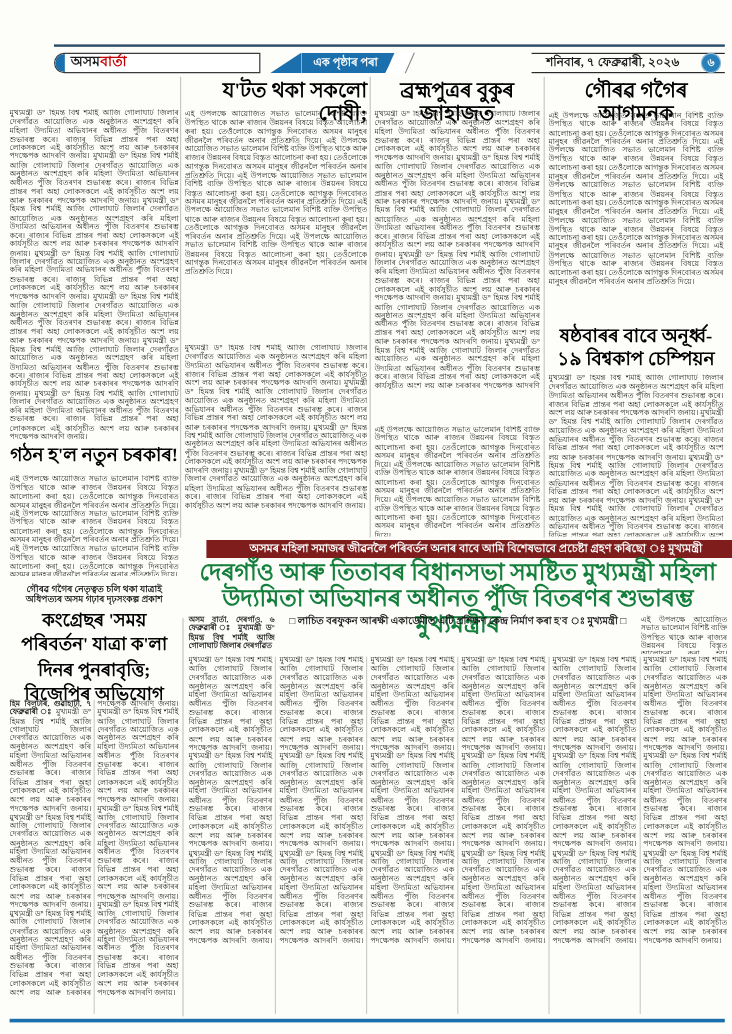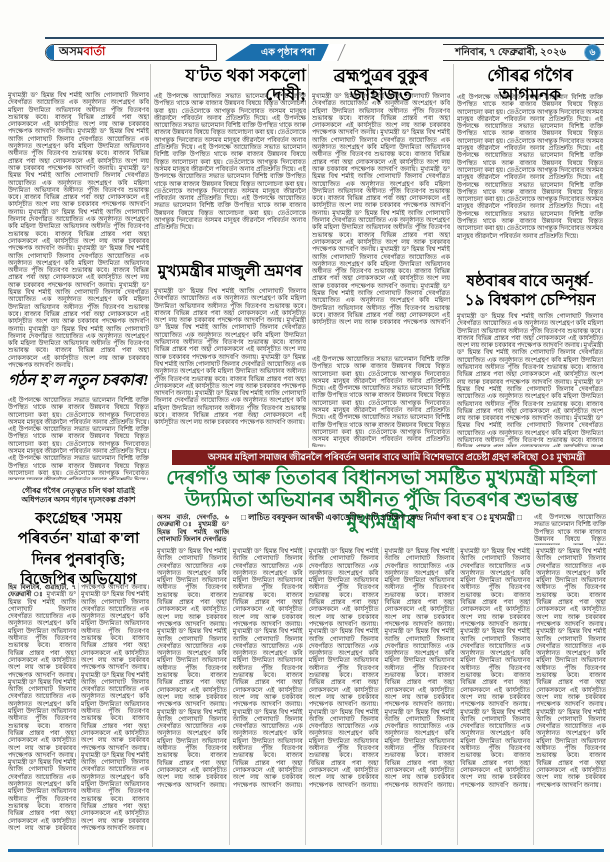--- a/index.html
+++ b/index.html
@@ -72,35 +72,34 @@
       <span class="page-circle">৬</span>
     </div>
   </div>
 
   <div class="abs vline" style="left:150px;top:64px;height:384px;"></div>
   <div class="abs vline" style="left:308px;top:64px;height:384px;"></div>
   <div class="abs vline" style="left:453px;top:64px;height:384px;"></div>
   <div class="abs vline" style="left:152px;top:515px;height:332px;"></div>
 
   <div class="abs bt" style="left:8px;top:91px;width:141px;height:277px;">মুখ্যমন্ত্ৰী ড° হিমন্ত বিশ্ব শৰ্মাই আজি গোলাঘাট জিলাৰ দেৰগাঁৱত আয়োজিত এক অনুষ্ঠানত অংশগ্ৰহণ কৰি মহিলা উদ্যমিতা অভিযানৰ অধীনত পুঁজি বিতৰণৰ শুভাৰম্ভ কৰে। ৰাজ্যৰ বিভিন্ন প্ৰান্তৰ পৰা অহা লোকসকলে এই কাৰ্যসূচীত অংশ লয় আৰু চৰকাৰৰ পদক্ষেপক আদৰণি জনায়। মুখ্যমন্ত্ৰী ড° হিমন্ত বিশ্ব শৰ্মাই আজি গোলাঘাট জিলাৰ দেৰগাঁৱত আয়োজিত এক অনুষ্ঠানত অংশগ্ৰহণ কৰি মহিলা উদ্যমিতা অভিযানৰ অধীনত পুঁজি বিতৰণৰ শুভাৰম্ভ কৰে। ৰাজ্যৰ বিভিন্ন প্ৰান্তৰ পৰা অহা লোকসকলে এই কাৰ্যসূচীত অংশ লয় আৰু চৰকাৰৰ পদক্ষেপক আদৰণি জনায়। মুখ্যমন্ত্ৰী ড° হিমন্ত বিশ্ব শৰ্মাই আজি গোলাঘাট জিলাৰ দেৰগাঁৱত আয়োজিত এক অনুষ্ঠানত অংশগ্ৰহণ কৰি মহিলা উদ্যমিতা অভিযানৰ অধীনত পুঁজি বিতৰণৰ শুভাৰম্ভ কৰে। ৰাজ্যৰ বিভিন্ন প্ৰান্তৰ পৰা অহা লোকসকলে এই কাৰ্যসূচীত অংশ লয় আৰু চৰকাৰৰ পদক্ষেপক আদৰণি জনায়। মুখ্যমন্ত্ৰী ড° হিমন্ত বিশ্ব শৰ্মাই আজি গোলাঘাট জিলাৰ দেৰগাঁৱত আয়োজিত এক অনুষ্ঠানত অংশগ্ৰহণ কৰি মহিলা উদ্যমিতা অভিযানৰ অধীনত পুঁজি বিতৰণৰ শুভাৰম্ভ কৰে। ৰাজ্যৰ বিভিন্ন প্ৰান্তৰ পৰা অহা লোকসকলে এই কাৰ্যসূচীত অংশ লয় আৰু চৰকাৰৰ পদক্ষেপক আদৰণি জনায়। মুখ্যমন্ত্ৰী ড° হিমন্ত বিশ্ব শৰ্মাই আজি গোলাঘাট জিলাৰ দেৰগাঁৱত আয়োজিত এক অনুষ্ঠানত অংশগ্ৰহণ কৰি মহিলা উদ্যমিতা অভিযানৰ অধীনত পুঁজি বিতৰণৰ শুভাৰম্ভ কৰে। ৰাজ্যৰ বিভিন্ন প্ৰান্তৰ পৰা অহা লোকসকলে এই কাৰ্যসূচীত অংশ লয় আৰু চৰকাৰৰ পদক্ষেপক আদৰণি জনায়। মুখ্যমন্ত্ৰী ড° হিমন্ত বিশ্ব শৰ্মাই আজি গোলাঘাট জিলাৰ দেৰগাঁৱত আয়োজিত এক অনুষ্ঠানত অংশগ্ৰহণ কৰি মহিলা উদ্যমিতা অভিযানৰ অধীনত পুঁজি বিতৰণৰ শুভাৰম্ভ কৰে। ৰাজ্যৰ বিভিন্ন প্ৰান্তৰ পৰা অহা লোকসকলে এই কাৰ্যসূচীত অংশ লয় আৰু চৰকাৰৰ পদক্ষেপক আদৰণি জনায়। মুখ্যমন্ত্ৰী ড° হিমন্ত বিশ্ব শৰ্মাই আজি গোলাঘাট জিলাৰ দেৰগাঁৱত আয়োজিত এক অনুষ্ঠানত অংশগ্ৰহণ কৰি মহিলা উদ্যমিতা অভিযানৰ অধীনত পুঁজি বিতৰণৰ শুভাৰম্ভ কৰে। ৰাজ্যৰ বিভিন্ন প্ৰান্তৰ পৰা অহা লোকসকলে এই কাৰ্যসূচীত অংশ লয় আৰু চৰকাৰৰ পদক্ষেপক আদৰণি জনায়।</div>
-  <div class="abs hl hl-mid" style="left:8px;top:371px;width:141px;font-style:italic;">গঠন হ'ল নতুন চৰকাৰ!</div>
+  <div class="abs hl hl-mid" style="left:8px;top:371px;width:141px;">গঠন হ'ল নতুন চৰকাৰ!</div>
   <div class="abs bt" style="left:8px;top:396px;width:141px;height:84px;">এই উপলক্ষে আয়োজিত সভাত ভালেমান বিশিষ্ট ব্যক্তি উপস্থিত থাকে আৰু ৰাজ্যৰ উন্নয়নৰ বিষয়ে বিস্তৃত আলোচনা কৰা হয়। তেওঁলোকে আগন্তুক দিনবোৰত অসমৰ মানুহৰ জীৱনলৈ পৰিবৰ্তন অনাৰ প্ৰতিশ্ৰুতি দিয়ে। এই উপলক্ষে আয়োজিত সভাত ভালেমান বিশিষ্ট ব্যক্তি উপস্থিত থাকে আৰু ৰাজ্যৰ উন্নয়নৰ বিষয়ে বিস্তৃত আলোচনা কৰা হয়। তেওঁলোকে আগন্তুক দিনবোৰত অসমৰ মানুহৰ জীৱনলৈ পৰিবৰ্তন অনাৰ প্ৰতিশ্ৰুতি দিয়ে। এই উপলক্ষে আয়োজিত সভাত ভালেমান বিশিষ্ট ব্যক্তি উপস্থিত থাকে আৰু ৰাজ্যৰ উন্নয়নৰ বিষয়ে বিস্তৃত আলোচনা কৰা হয়। তেওঁলোকে আগন্তুক দিনবোৰত অসমৰ মানুহৰ জীৱনলৈ পৰিবৰ্তন অনাৰ প্ৰতিশ্ৰুতি দিয়ে।</div>
   <div class="abs kicker" style="left:8px;top:486px;width:141px;">
     <span>গৌৰৱ গগৈৰ নেতৃত্বত চলি থকা যাত্ৰাই</span><br>
     <span>অধিপত্যৰ অসম গঢ়াৰ দৃঢ়সংকল্প প্ৰকাশ</span>
   </div>
   <div class="abs hl" style="left:8px;top:508px;width:141px;font-size:15px;line-height:1.35;">কংগ্ৰেছৰ 'সময় পৰিবৰ্তন' যাত্ৰা ক'লা দিনৰ পুনৰাবৃত্তি; বিজেপিৰ অভিযোগ</div>
   <div class="abs cols2 bt">
     <span class="bt-bold">হিম বিলটাৰ, গুৱাহাটী, ৭ ফেব্ৰুৱাৰী ঃ</span>
     <span>মুখ্যমন্ত্ৰী ড° হিমন্ত বিশ্ব শৰ্মাই আজি গোলাঘাট জিলাৰ দেৰগাঁৱত আয়োজিত এক অনুষ্ঠানত অংশগ্ৰহণ কৰি মহিলা উদ্যমিতা অভিযানৰ অধীনত পুঁজি বিতৰণৰ শুভাৰম্ভ কৰে। ৰাজ্যৰ বিভিন্ন প্ৰান্তৰ পৰা অহা লোকসকলে এই কাৰ্যসূচীত অংশ লয় আৰু চৰকাৰৰ পদক্ষেপক আদৰণি জনায়। মুখ্যমন্ত্ৰী ড° হিমন্ত বিশ্ব শৰ্মাই আজি গোলাঘাট জিলাৰ দেৰগাঁৱত আয়োজিত এক অনুষ্ঠানত অংশগ্ৰহণ কৰি মহিলা উদ্যমিতা অভিযানৰ অধীনত পুঁজি বিতৰণৰ শুভাৰম্ভ কৰে। ৰাজ্যৰ বিভিন্ন প্ৰান্তৰ পৰা অহা লোকসকলে এই কাৰ্যসূচীত অংশ লয় আৰু চৰকাৰৰ পদক্ষেপক আদৰণি জনায়। মুখ্যমন্ত্ৰী ড° হিমন্ত বিশ্ব শৰ্মাই আজি গোলাঘাট জিলাৰ দেৰগাঁৱত আয়োজিত এক অনুষ্ঠানত অংশগ্ৰহণ কৰি মহিলা উদ্যমিতা অভিযানৰ অধীনত পুঁজি বিতৰণৰ শুভাৰম্ভ কৰে। ৰাজ্যৰ বিভিন্ন প্ৰান্তৰ পৰা অহা লোকসকলে এই কাৰ্যসূচীত অংশ লয় আৰু চৰকাৰৰ পদক্ষেপক আদৰণি জনায়। মুখ্যমন্ত্ৰী ড° হিমন্ত বিশ্ব শৰ্মাই আজি গোলাঘাট জিলাৰ দেৰগাঁৱত আয়োজিত এক অনুষ্ঠানত অংশগ্ৰহণ কৰি মহিলা উদ্যমিতা অভিযানৰ অধীনত পুঁজি বিতৰণৰ শুভাৰম্ভ কৰে। ৰাজ্যৰ বিভিন্ন প্ৰান্তৰ পৰা অহা লোকসকলে এই কাৰ্যসূচীত অংশ লয় আৰু চৰকাৰৰ পদক্ষেপক আদৰণি জনায়। মুখ্যমন্ত্ৰী ড° হিমন্ত বিশ্ব শৰ্মাই আজি গোলাঘাট জিলাৰ দেৰগাঁৱত আয়োজিত এক অনুষ্ঠানত অংশগ্ৰহণ কৰি মহিলা উদ্যমিতা অভিযানৰ অধীনত পুঁজি বিতৰণৰ শুভাৰম্ভ কৰে। ৰাজ্যৰ বিভিন্ন প্ৰান্তৰ পৰা অহা লোকসকলে এই কাৰ্যসূচীত অংশ লয় আৰু চৰকাৰৰ পদক্ষেপক আদৰণি জনায়। মুখ্যমন্ত্ৰী ড° হিমন্ত বিশ্ব শৰ্মাই আজি গোলাঘাট জিলাৰ দেৰগাঁৱত আয়োজিত এক অনুষ্ঠানত অংশগ্ৰহণ কৰি মহিলা উদ্যমিতা অভিযানৰ অধীনত পুঁজি বিতৰণৰ শুভাৰম্ভ কৰে। ৰাজ্যৰ বিভিন্ন প্ৰান্তৰ পৰা অহা লোকসকলে এই কাৰ্যসূচীত অংশ লয় আৰু চৰকাৰৰ পদক্ষেপক আদৰণি জনায়।</span>
   </div>
 
   <div class="abs hl hl-top" style="left:154px;top:66px;width:152px;text-align:right;">য'টত থকা সকলো দোষী;</div>
   <div class="abs bt" style="left:154px;top:92px;width:152px;height:166px;">এই উপলক্ষে আয়োজিত সভাত ভালেমান বিশিষ্ট ব্যক্তি উপস্থিত থাকে আৰু ৰাজ্যৰ উন্নয়নৰ বিষয়ে বিস্তৃত আলোচনা কৰা হয়। তেওঁলোকে আগন্তুক দিনবোৰত অসমৰ মানুহৰ জীৱনলৈ পৰিবৰ্তন অনাৰ প্ৰতিশ্ৰুতি দিয়ে। এই উপলক্ষে আয়োজিত সভাত ভালেমান বিশিষ্ট ব্যক্তি উপস্থিত থাকে আৰু ৰাজ্যৰ উন্নয়নৰ বিষয়ে বিস্তৃত আলোচনা কৰা হয়। তেওঁলোকে আগন্তুক দিনবোৰত অসমৰ মানুহৰ জীৱনলৈ পৰিবৰ্তন অনাৰ প্ৰতিশ্ৰুতি দিয়ে। এই উপলক্ষে আয়োজিত সভাত ভালেমান বিশিষ্ট ব্যক্তি উপস্থিত থাকে আৰু ৰাজ্যৰ উন্নয়নৰ বিষয়ে বিস্তৃত আলোচনা কৰা হয়। তেওঁলোকে আগন্তুক দিনবোৰত অসমৰ মানুহৰ জীৱনলৈ পৰিবৰ্তন অনাৰ প্ৰতিশ্ৰুতি দিয়ে। এই উপলক্ষে আয়োজিত সভাত ভালেমান বিশিষ্ট ব্যক্তি উপস্থিত থাকে আৰু ৰাজ্যৰ উন্নয়নৰ বিষয়ে বিস্তৃত আলোচনা কৰা হয়। তেওঁলোকে আগন্তুক দিনবোৰত অসমৰ মানুহৰ জীৱনলৈ পৰিবৰ্তন অনাৰ প্ৰতিশ্ৰুতি দিয়ে। এই উপলক্ষে আয়োজিত সভাত ভালেমান বিশিষ্ট ব্যক্তি উপস্থিত থাকে আৰু ৰাজ্যৰ উন্নয়নৰ বিষয়ে বিস্তৃত আলোচনা কৰা হয়। তেওঁলোকে আগন্তুক দিনবোৰত অসমৰ মানুহৰ জীৱনলৈ পৰিবৰ্তন অনাৰ প্ৰতিশ্ৰুতি দিয়ে।</div>
-  <div class="abs hl hl-mid" style="left:154px;top:262px;width:152px;">মুখ্যমন্ত্ৰীৰ মাজুলী ভ্ৰমণৰ</div>
   <div class="abs bt" style="left:154px;top:287px;width:152px;height:160px;">মুখ্যমন্ত্ৰী ড° হিমন্ত বিশ্ব শৰ্মাই আজি গোলাঘাট জিলাৰ দেৰগাঁৱত আয়োজিত এক অনুষ্ঠানত অংশগ্ৰহণ কৰি মহিলা উদ্যমিতা অভিযানৰ অধীনত পুঁজি বিতৰণৰ শুভাৰম্ভ কৰে। ৰাজ্যৰ বিভিন্ন প্ৰান্তৰ পৰা অহা লোকসকলে এই কাৰ্যসূচীত অংশ লয় আৰু চৰকাৰৰ পদক্ষেপক আদৰণি জনায়। মুখ্যমন্ত্ৰী ড° হিমন্ত বিশ্ব শৰ্মাই আজি গোলাঘাট জিলাৰ দেৰগাঁৱত আয়োজিত এক অনুষ্ঠানত অংশগ্ৰহণ কৰি মহিলা উদ্যমিতা অভিযানৰ অধীনত পুঁজি বিতৰণৰ শুভাৰম্ভ কৰে। ৰাজ্যৰ বিভিন্ন প্ৰান্তৰ পৰা অহা লোকসকলে এই কাৰ্যসূচীত অংশ লয় আৰু চৰকাৰৰ পদক্ষেপক আদৰণি জনায়। মুখ্যমন্ত্ৰী ড° হিমন্ত বিশ্ব শৰ্মাই আজি গোলাঘাট জিলাৰ দেৰগাঁৱত আয়োজিত এক অনুষ্ঠানত অংশগ্ৰহণ কৰি মহিলা উদ্যমিতা অভিযানৰ অধীনত পুঁজি বিতৰণৰ শুভাৰম্ভ কৰে। ৰাজ্যৰ বিভিন্ন প্ৰান্তৰ পৰা অহা লোকসকলে এই কাৰ্যসূচীত অংশ লয় আৰু চৰকাৰৰ পদক্ষেপক আদৰণি জনায়। মুখ্যমন্ত্ৰী ড° হিমন্ত বিশ্ব শৰ্মাই আজি গোলাঘাট জিলাৰ দেৰগাঁৱত আয়োজিত এক অনুষ্ঠানত অংশগ্ৰহণ কৰি মহিলা উদ্যমিতা অভিযানৰ অধীনত পুঁজি বিতৰণৰ শুভাৰম্ভ কৰে। ৰাজ্যৰ বিভিন্ন প্ৰান্তৰ পৰা অহা লোকসকলে এই কাৰ্যসূচীত অংশ লয় আৰু চৰকাৰৰ পদক্ষেপক আদৰণি জনায়।</div>
 
   <div class="abs hl hl-top" style="left:312px;top:66px;width:138px;">ব্ৰহ্মপুত্ৰৰ বুকুৰ জাহাজত</div>
   <div class="abs bt" style="left:312px;top:92px;width:138px;height:233px;">মুখ্যমন্ত্ৰী ড° হিমন্ত বিশ্ব শৰ্মাই আজি গোলাঘাট জিলাৰ দেৰগাঁৱত আয়োজিত এক অনুষ্ঠানত অংশগ্ৰহণ কৰি মহিলা উদ্যমিতা অভিযানৰ অধীনত পুঁজি বিতৰণৰ শুভাৰম্ভ কৰে। ৰাজ্যৰ বিভিন্ন প্ৰান্তৰ পৰা অহা লোকসকলে এই কাৰ্যসূচীত অংশ লয় আৰু চৰকাৰৰ পদক্ষেপক আদৰণি জনায়। মুখ্যমন্ত্ৰী ড° হিমন্ত বিশ্ব শৰ্মাই আজি গোলাঘাট জিলাৰ দেৰগাঁৱত আয়োজিত এক অনুষ্ঠানত অংশগ্ৰহণ কৰি মহিলা উদ্যমিতা অভিযানৰ অধীনত পুঁজি বিতৰণৰ শুভাৰম্ভ কৰে। ৰাজ্যৰ বিভিন্ন প্ৰান্তৰ পৰা অহা লোকসকলে এই কাৰ্যসূচীত অংশ লয় আৰু চৰকাৰৰ পদক্ষেপক আদৰণি জনায়। মুখ্যমন্ত্ৰী ড° হিমন্ত বিশ্ব শৰ্মাই আজি গোলাঘাট জিলাৰ দেৰগাঁৱত আয়োজিত এক অনুষ্ঠানত অংশগ্ৰহণ কৰি মহিলা উদ্যমিতা অভিযানৰ অধীনত পুঁজি বিতৰণৰ শুভাৰম্ভ কৰে। ৰাজ্যৰ বিভিন্ন প্ৰান্তৰ পৰা অহা লোকসকলে এই কাৰ্যসূচীত অংশ লয় আৰু চৰকাৰৰ পদক্ষেপক আদৰণি জনায়। মুখ্যমন্ত্ৰী ড° হিমন্ত বিশ্ব শৰ্মাই আজি গোলাঘাট জিলাৰ দেৰগাঁৱত আয়োজিত এক অনুষ্ঠানত অংশগ্ৰহণ কৰি মহিলা উদ্যমিতা অভিযানৰ অধীনত পুঁজি বিতৰণৰ শুভাৰম্ভ কৰে। ৰাজ্যৰ বিভিন্ন প্ৰান্তৰ পৰা অহা লোকসকলে এই কাৰ্যসূচীত অংশ লয় আৰু চৰকাৰৰ পদক্ষেপক আদৰণি জনায়। মুখ্যমন্ত্ৰী ড° হিমন্ত বিশ্ব শৰ্মাই আজি গোলাঘাট জিলাৰ দেৰগাঁৱত আয়োজিত এক অনুষ্ঠানত অংশগ্ৰহণ কৰি মহিলা উদ্যমিতা অভিযানৰ অধীনত পুঁজি বিতৰণৰ শুভাৰম্ভ কৰে। ৰাজ্যৰ বিভিন্ন প্ৰান্তৰ পৰা অহা লোকসকলে এই কাৰ্যসূচীত অংশ লয় আৰু চৰকাৰৰ পদক্ষেপক আদৰণি জনায়। মুখ্যমন্ত্ৰী ড° হিমন্ত বিশ্ব শৰ্মাই আজি গোলাঘাট জিলাৰ দেৰগাঁৱত আয়োজিত এক অনুষ্ঠানত অংশগ্ৰহণ কৰি মহিলা উদ্যমিতা অভিযানৰ অধীনত পুঁজি বিতৰণৰ শুভাৰম্ভ কৰে। ৰাজ্যৰ বিভিন্ন প্ৰান্তৰ পৰা অহা লোকসকলে এই কাৰ্যসূচীত অংশ লয় আৰু চৰকাৰৰ পদক্ষেপক আদৰণি জনায়।</div>
   <div class="abs bt" style="left:312px;top:355px;width:138px;height:92px;">এই উপলক্ষে আয়োজিত সভাত ভালেমান বিশিষ্ট ব্যক্তি উপস্থিত থাকে আৰু ৰাজ্যৰ উন্নয়নৰ বিষয়ে বিস্তৃত আলোচনা কৰা হয়। তেওঁলোকে আগন্তুক দিনবোৰত অসমৰ মানুহৰ জীৱনলৈ পৰিবৰ্তন অনাৰ প্ৰতিশ্ৰুতি দিয়ে। এই উপলক্ষে আয়োজিত সভাত ভালেমান বিশিষ্ট ব্যক্তি উপস্থিত থাকে আৰু ৰাজ্যৰ উন্নয়নৰ বিষয়ে বিস্তৃত আলোচনা কৰা হয়। তেওঁলোকে আগন্তুক দিনবোৰত অসমৰ মানুহৰ জীৱনলৈ পৰিবৰ্তন অনাৰ প্ৰতিশ্ৰুতি দিয়ে। এই উপলক্ষে আয়োজিত সভাত ভালেমান বিশিষ্ট ব্যক্তি উপস্থিত থাকে আৰু ৰাজ্যৰ উন্নয়নৰ বিষয়ে বিস্তৃত আলোচনা কৰা হয়। তেওঁলোকে আগন্তুক দিনবোৰত অসমৰ মানুহৰ জীৱনলৈ পৰিবৰ্তন অনাৰ প্ৰতিশ্ৰুতি দিয়ে।</div>
 
   <div class="abs hl hl-top" style="left:457px;top:66px;width:146px;">গৌৰৱ গগৈৰ আগমনক</div>
   <div class="abs bt" style="left:457px;top:93px;width:146px;height:175px;">এই উপলক্ষে আয়োজিত সভাত ভালেমান বিশিষ্ট ব্যক্তি উপস্থিত থাকে আৰু ৰাজ্যৰ উন্নয়নৰ বিষয়ে বিস্তৃত আলোচনা কৰা হয়। তেওঁলোকে আগন্তুক দিনবোৰত অসমৰ মানুহৰ জীৱনলৈ পৰিবৰ্তন অনাৰ প্ৰতিশ্ৰুতি দিয়ে। এই উপলক্ষে আয়োজিত সভাত ভালেমান বিশিষ্ট ব্যক্তি উপস্থিত থাকে আৰু ৰাজ্যৰ উন্নয়নৰ বিষয়ে বিস্তৃত আলোচনা কৰা হয়। তেওঁলোকে আগন্তুক দিনবোৰত অসমৰ মানুহৰ জীৱনলৈ পৰিবৰ্তন অনাৰ প্ৰতিশ্ৰুতি দিয়ে। এই উপলক্ষে আয়োজিত সভাত ভালেমান বিশিষ্ট ব্যক্তি উপস্থিত থাকে আৰু ৰাজ্যৰ উন্নয়নৰ বিষয়ে বিস্তৃত আলোচনা কৰা হয়। তেওঁলোকে আগন্তুক দিনবোৰত অসমৰ মানুহৰ জীৱনলৈ পৰিবৰ্তন অনাৰ প্ৰতিশ্ৰুতি দিয়ে। এই উপলক্ষে আয়োজিত সভাত ভালেমান বিশিষ্ট ব্যক্তি উপস্থিত থাকে আৰু ৰাজ্যৰ উন্নয়নৰ বিষয়ে বিস্তৃত আলোচনা কৰা হয়। তেওঁলোকে আগন্তুক দিনবোৰত অসমৰ মানুহৰ জীৱনলৈ পৰিবৰ্তন অনাৰ প্ৰতিশ্ৰুতি দিয়ে। এই উপলক্ষে আয়োজিত সভাত ভালেমান বিশিষ্ট ব্যক্তি উপস্থিত থাকে আৰু ৰাজ্যৰ উন্নয়নৰ বিষয়ে বিস্তৃত আলোচনা কৰা হয়। তেওঁলোকে আগন্তুক দিনবোৰত অসমৰ মানুহৰ জীৱনলৈ পৰিবৰ্তন অনাৰ প্ৰতিশ্ৰুতি দিয়ে।</div>
   <div class="abs hl hl-mid" style="left:457px;top:272px;width:146px;line-height:1.2;">
     <span>ষষ্ঠবাৰৰ বাবে অনূৰ্ধ্ব-</span><br>

